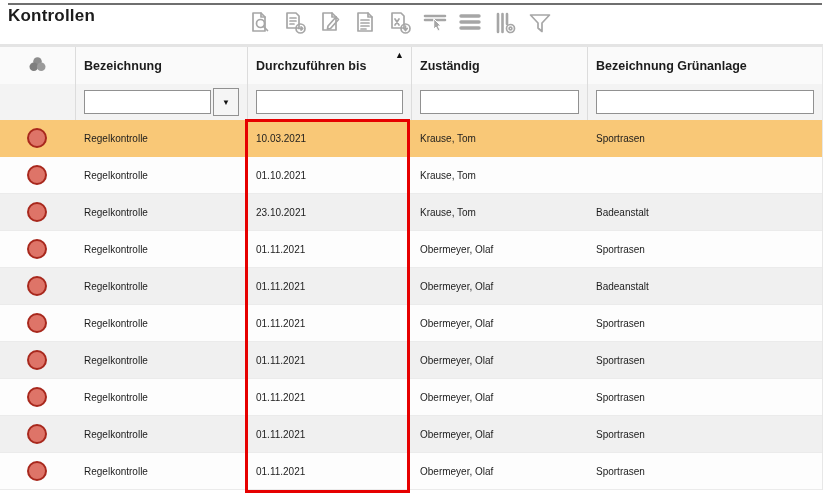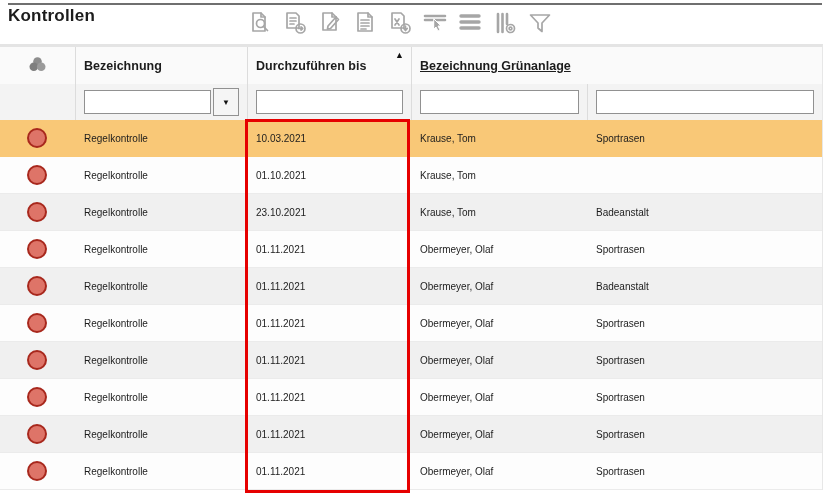--- a/index.html
+++ b/index.html
@@ -14,21 +14,21 @@
   .toolbar{position:absolute;left:246px;top:11px;display:flex;gap:7px;}
   .icon-btn{width:28px;height:26px;background:transparent;border:none;padding:0;cursor:pointer;display:flex;align-items:center;justify-content:center;}
   .icon-btn svg{stroke:#a6a6a6;fill:none;stroke-width:1.7;stroke-linejoin:round;stroke-linecap:round;}
 
   .table{width:822px;border-top:3px solid #e4e4e4;border-right:1px solid #e7e7e7;}
   .grid-row{display:grid;grid-template-columns:76px 172px 164px 176px 1fr;}
   .cell{display:flex;align-items:center;padding:0 8px;position:relative;overflow:hidden;white-space:nowrap;}
 
   .header-row{height:37px;background:#fafafa;}
   .header-row .cell{font-weight:bold;font-size:12.5px;border-right:1px solid #dcdcdc;}
-  .header-row .cell:last-child{border-right:none;text-decoration:underline;}
+  .header-row .cell:last-child{border-right:none;}
   .sort-arrow{position:absolute;top:3px;right:7px;font-size:9px;color:#111;}
 
   .filter-row{height:36px;background:#f3f3f3;}
   .filter-row .cell{border-right:1px solid #dcdcdc;}
   .filter-row .cell:last-child{border-right:none;}
   .filter-input{height:24px;border:1px solid #919191;background:#fff;flex:1;min-width:0;font-size:12px;padding:0 4px;box-sizing:border-box;border-radius:0;outline:none;}
   .dd-btn{width:24px;height:26px;margin-left:2px;border:1px solid #919191;background:#f5f5f5;font-size:8px;color:#111;display:flex;align-items:center;justify-content:center;cursor:pointer;flex:0 0 auto;}
 
   .row{height:36px;font-size:10px;border-bottom:1px solid #ebebeb;}
   .row.zebra-gray{background:#f0f0f0;}
@@ -143,20 +143,23 @@
       </span>
     </div>
     <div class="cell">
       <span>Bezeichnung</span>
     </div>
     <div class="cell">
       <span>Durchzuführen bis</span>
       <span class="sort-arrow">▲</span>
     </div>
     <div class="cell">
+      <span>Zuständig</span>
+    </div>
+    <div class="cell">
       <span>Bezeichnung Grünanlage</span>
     </div>
   </div>
 
   <div class="grid-row filter-row">
     <div class="cell"></div>
     <div class="cell">
       <input class="filter-input" type="text" value="" style="">
       <span class="dd-btn">▼</span>
     </div>

